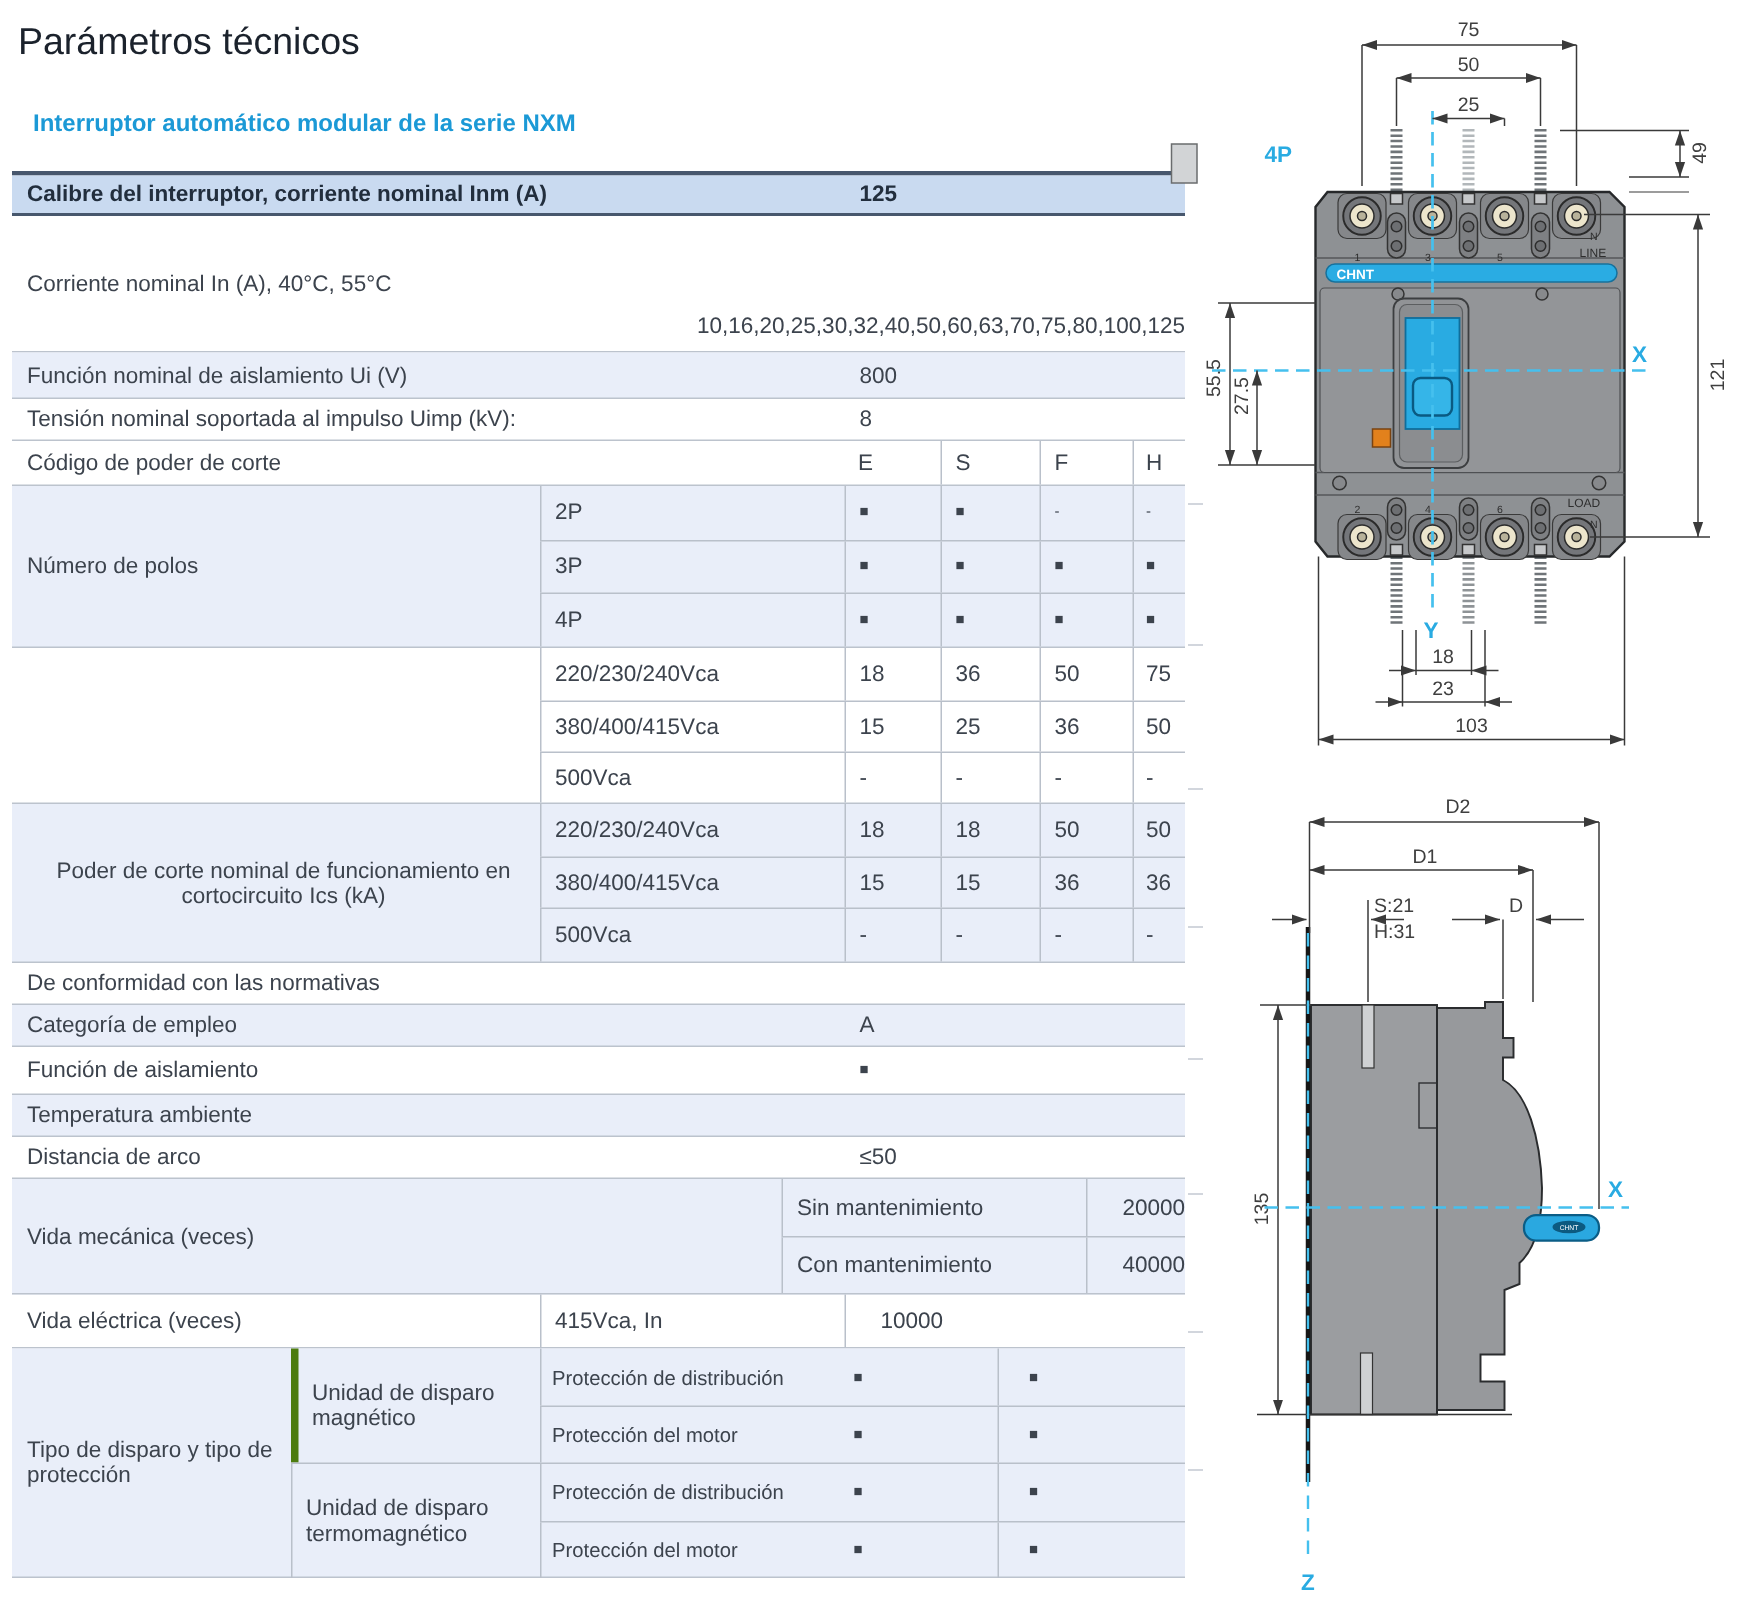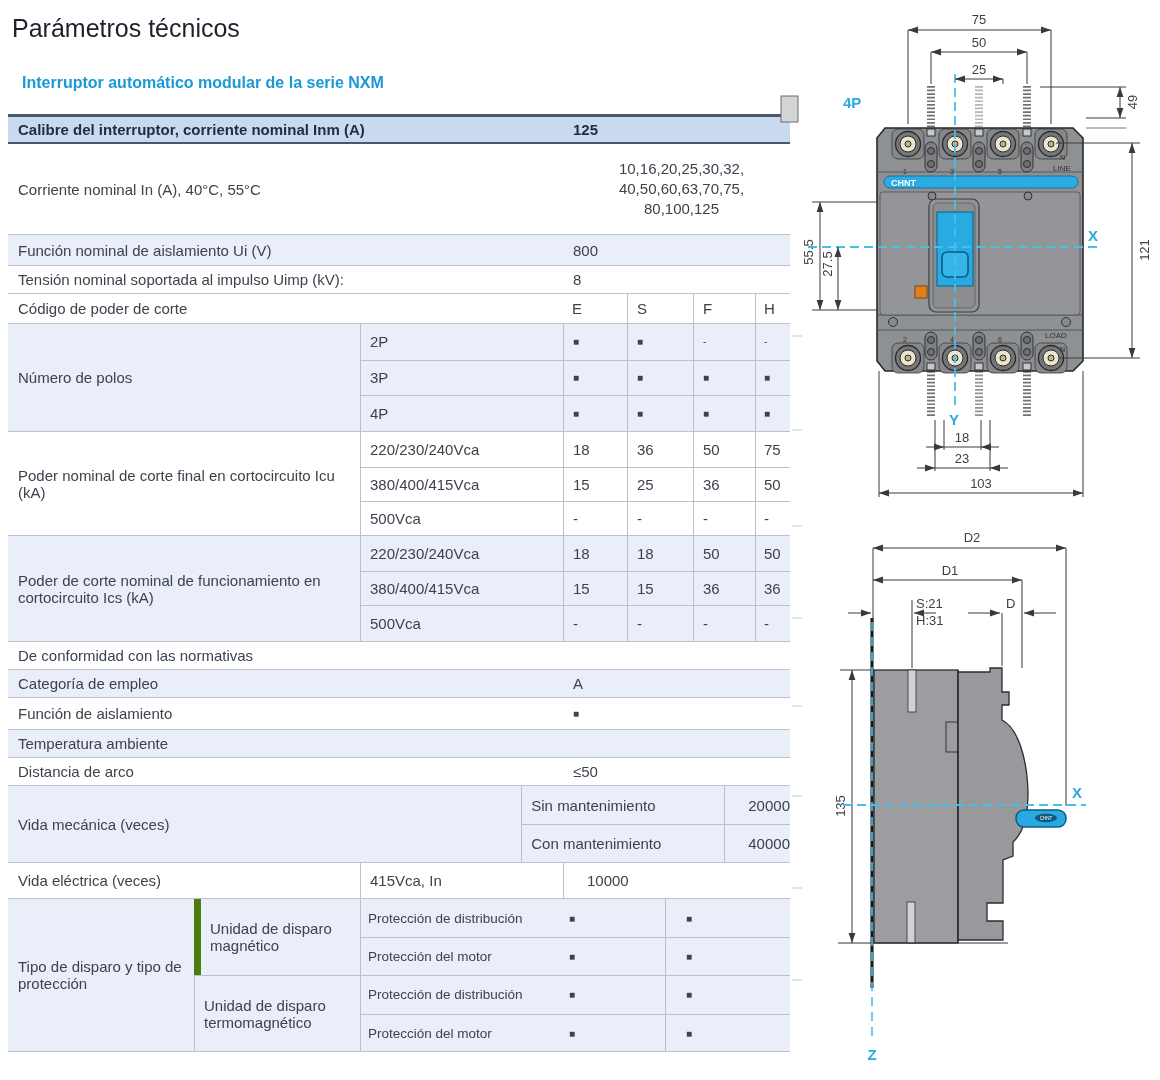--- a/index.html
+++ b/index.html
@@ -10,33 +10,33 @@
   #subtitle{left:22px;top:74px;font-size:16px;font-weight:bold;color:#1b99d6;}
 
   
   #tbl{left:8px;top:114px;width:782px;border-top:3px solid #47576d;font-size:15px;}
   .r{display:flex;box-sizing:border-box;border-bottom:1px solid #bcc3cd;}
   .c{box-sizing:border-box;display:flex;align-items:center;padding-left:10px;}
   .col{display:flex;flex-direction:column;flex:1;box-sizing:border-box;align-items:flex-end;}
   .hdr{background:#c9daf0;font-weight:bold;height:27px;border-bottom:2px solid #47576d;color:#222e3d;}
   .alt{background:#e9eef9;}
   .lab{width:555px;}
-  .glab{width:352px;}
+  .glab{width:352px;text-align:center;}
   .sub{width:203px;border-left:1px solid #b9c0ca;padding-left:9px;}
   .v1{width:64px;border-left:1px solid #b9c0ca;padding-left:9px;}
   .v2{width:66px;border-left:1px solid #b9c0ca;padding-left:9px;}
   .v3{width:62px;border-left:1px solid #b9c0ca;padding-left:9px;}
   .v4{width:35px;border-left:1px solid #b9c0ca;padding-left:8px;}
   .nb{border-left:none;}
   .vflex{flex:1;border-left:1px solid #b9c0ca;padding-left:23px;}
   .sq{font-size:10px;}
   .srow{display:flex;box-sizing:border-box;border-top:1px solid #b9c0ca;}
   .srow.first{border-top:none;}
   .small{font-size:12.5px;}
-  .mlv{display:flex;flex-direction:column;justify-content:center;align-items:center;
+  .mlv{display:flex;flex-direction:row;justify-content:center;align-items:flex-end;
        padding:6px 0 6px 10px;line-height:1.32;}
   svg text{font-family:"Liberation Sans",sans-serif;}
   .dtxt{font-size:13px;fill:#3f3f3f;}
   .tiny{font-size:7px;fill:#2e2e2e;}
   .tlab{font-size:8px;fill:#2e2e2e;}
   .cy{font-size:15px;font-weight:bold;fill:#29abe2;}
 </style>
 </head>
 <body>
 
@@ -99,21 +99,20 @@
         <div class="c sub">4P</div>
         <div class="c v1 sq">■</div>
         <div class="c v2 sq">■</div>
         <div class="c v3 sq">■</div>
         <div class="c v4 sq">■</div>
       </div>
     </div>
   </div>
 
   <div class="r" style="height:104px">
-    <div class="c glab">Poder nominal de corte final en cortocircuito Icu (kA)</div>
     <div class="col">
       <div class="srow first" style="height:35px">
         <div class="c sub">220/230/240Vca</div>
         <div class="c v1">18</div>
         <div class="c v2">36</div>
         <div class="c v3">50</div>
         <div class="c v4">75</div>
       </div>
       <div class="srow" style="height:35px">
         <div class="c sub">380/400/415Vca</div>
@@ -197,21 +196,21 @@
   <div class="r" style="height:36px">
     <div class="c glab">Vida eléctrica (veces)</div>
     <div class="c sub">415Vca, In</div>
     <div class="c vflex">10000</div>
   </div>
 
   <div class="r alt" style="height:153px;border-bottom:1px solid #bcc3cd">
     <div class="c" style="width:186px">Tipo de disparo y tipo de protección</div>
     <div class="col">
       <div style="display:flex;height:76px;box-sizing:border-box">
-        <div class="c" style="width:166px;border-left:7px solid #4d7c0f;padding-left:9px">Unidad de disparo magnético</div>
+        <div class="c" style="width:166px;border-left:5px solid #4d7c0f;padding-left:9px">Unidad de disparo magnético</div>
         <div class="col">
           <div class="srow first" style="height:38px">
             <div class="c" style="width:203px;border-left:1px solid #b9c0ca;padding-left:7px;font-size:13.5px">Protección de distribución</div>
             <div class="c sq" style="width:102px;padding-left:6px">■</div>
             <div class="c sq" style="width:125px;border-left:1px solid #b9c0ca;padding-left:20px">■</div>
           </div>
           <div class="srow" style="height:38px">
             <div class="c" style="width:203px;border-left:1px solid #b9c0ca;padding-left:7px;font-size:13.5px">Protección del motor</div>
             <div class="c sq" style="width:102px;padding-left:6px">■</div>
             <div class="c sq" style="width:125px;border-left:1px solid #b9c0ca;padding-left:20px">■</div>

